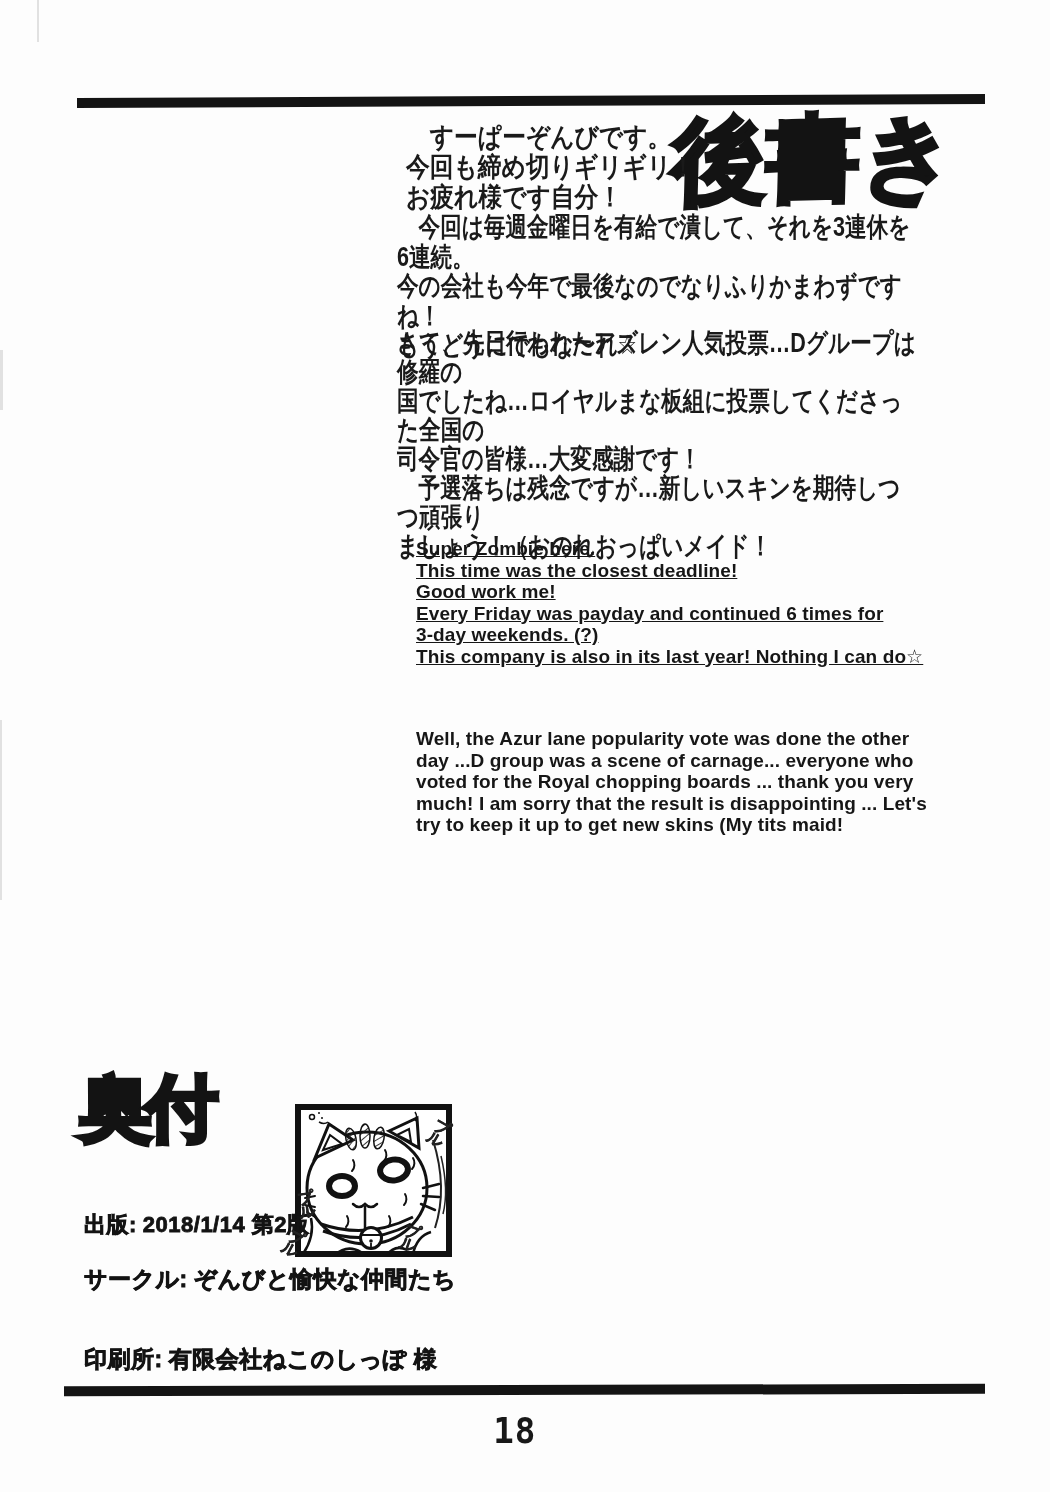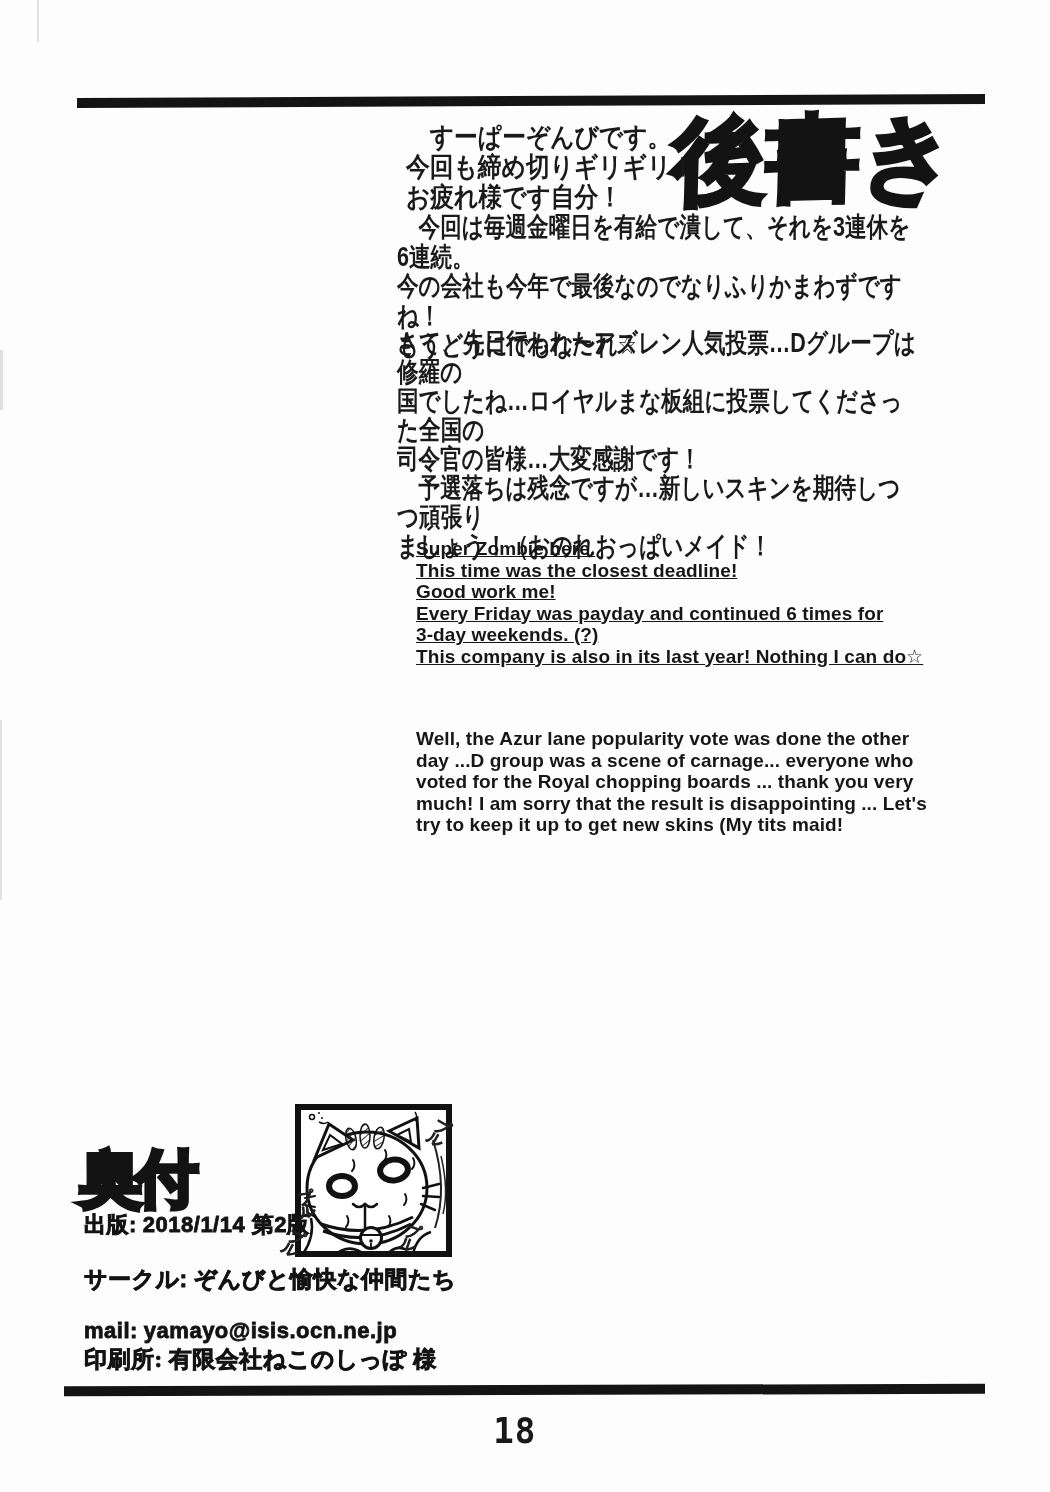--- a/index.html
+++ b/index.html
@@ -23,22 +23,22 @@
     letter-spacing:0px;
     line-height:1;
     white-space:nowrap;
   }
   .afterword-title{
     left:672px;top:112px;
     font-size:94px;
     transform:rotate(-1.5deg) skewX(-3deg);
   }
   .colophon-title{
-    left:80px;top:1148px;
-    font-size:62px;
+    left:80px;top:1072px;
+    font-size:72px;
     letter-spacing:-6px;
     -webkit-text-stroke:5px #131313;
   }
 
   .jp{
     position:absolute;
     white-space:pre-line;
     font-weight:bold;
     color:#1a1a1a;
     transform-origin:left top;
@@ -67,21 +67,21 @@
     font-size:22px;
     color:#131313;
     -webkit-text-stroke:0.8px #131313;
     letter-spacing:0.5px;
   }
   .row-0{top:1210px;}
   .row-1{top:1237px;}
   .row-2{top:1264px;font-size:23px;text-align:right;}
   .row-3{top:1292px;}
   .row-4{top:1318px;}
-  .row-5{top:1344px;font-size:23px;font-family:Liberation Serif, serif;}
+  .row-5{top:1344px;font-size:23px;}
   .colophon-row .lbl{margin-right:6px;}
 
   .cat-box{position:absolute;left:295px;top:1104px;width:157px;height:153px;}
 
   .sfx{
     position:absolute;
     writing-mode:vertical-rl;
     text-orientation:upright;
     font-weight:bold;
     font-size:16px;
@@ -215,23 +215,20 @@
   <span class="sfx sfx-ml">プル</span>
   <span class="sfx sfx-bl">プル</span>
   <span class="sfx sfx-br">プル</span>
 
   <div class="colophon-row row-0">
     <span class="lbl">出版:</span><span>2018/1/14 第2版</span>
   </div>
   <div class="colophon-row row-2">
     <span class="lbl">サークル:</span><span>ぞんびと愉快な仲間たち</span>
   </div>
-  <div class="colophon-row row-4">
-    <span class="lbl">mail:</span><span>yamayo@isis.ocn.ne.jp</span>
-  </div>
   <div class="colophon-row row-5">
     <span class="lbl">印刷所:</span><span>有限会社ねこのしっぽ 様</span>
   </div>
 
   <div class="rule bottom"></div>
 
   <div class="page-number">18</div>
 
 </div>
 

